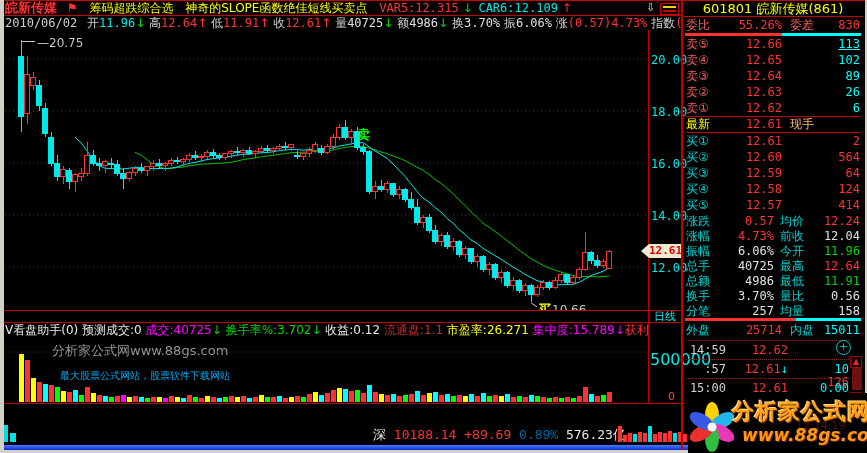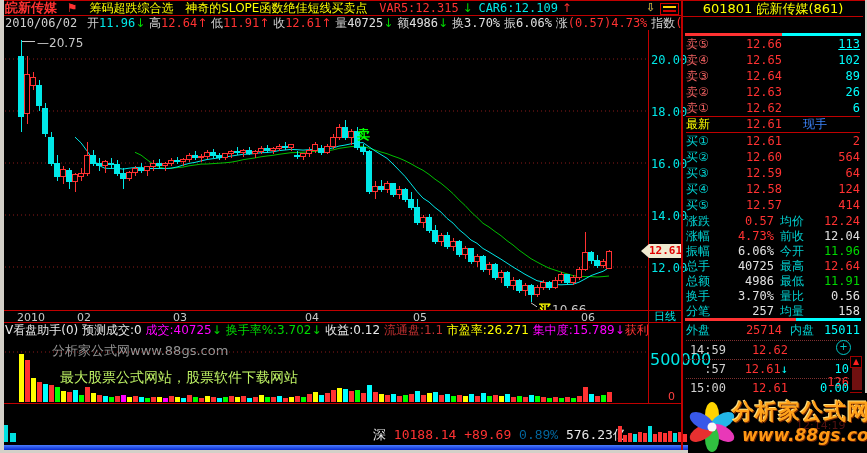--- a/index.html
+++ b/index.html
@@ -10,21 +10,21 @@
   .redline{position:absolute;background:#c00000;}
   .tan{position:absolute;background:#d4d0c8;}
   
   #topbar1{left:5px;top:1px;width:676px;height:14px;line-height:14px;white-space:nowrap;overflow:hidden;}
   #topbar2{left:5px;top:16px;width:676px;height:14px;line-height:14px;white-space:nowrap;overflow:hidden;}
   #topbar1 span,#topbar2 span{vertical-align:top;}
   
   #main-chart{left:5px;top:30px;}
   #vol-chart{left:5px;top:338px;}
   #vol-wm1{left:52px;top:342px;color:#969696;font-size:13px;z-index:1;}
-  #vol-wm2{left:60px;top:369px;color:#bef264;font-size:14px;z-index:1;}
+  #vol-wm2{left:60px;top:369px;color:#0ea5e9;font-size:10px;z-index:1;}
   #axis-strip{left:649px;top:30px;width:32px;height:281px;}
   .yaxis-label{position:absolute;left:2px;color:#00e8e8;font-size:12px;}
   #price-tag{position:absolute;left:-8px;width:40px;height:14px;}
   #price-tag .tri{position:absolute;left:0;top:0;width:0;height:0;border-top:7px solid transparent;
     border-bottom:7px solid transparent;border-right:8px solid #f0ead0;}
   #price-tag .box{position:absolute;left:8px;top:0;width:32px;height:14px;background:#f0ead0;
     color:#e00000;font-weight:bold;font-size:11px;line-height:14px;text-align:center;}
   #xaxis-row{left:5px;top:311px;width:644px;height:12px;color:#c8c8c8;}
   #xaxis-row span{position:absolute;top:0;font-size:11px;}
   #period-box{left:649px;top:311px;width:32px;height:12px;color:#00e8e8;font-size:11px;text-align:center;line-height:12px;}
@@ -327,28 +327,20 @@
         <div class="yaxis-label mono" style="top: 179px;">14.00</div>
         <div class="yaxis-label mono" style="top: 231px;">12.00</div>
       </div>
     <div id="price-tag" style="top: 214.14px;">
       <div class="tri"></div>
       <div class="box mono">12.61</div>
     </div>
   </div>
 
   <div class="redline" style="left:0;top:310px;width:681px;height:1px;"></div>
-  <div class="abs" id="xaxis-row">
-      <span style="left: 12px;">2010</span>
-      <span style="left: 72px;">02</span>
-      <span style="left: 168px;">03</span>
-      <span style="left: 300px;">04</span>
-      <span style="left: 408px;">05</span>
-      <span style="left: 576px;">06</span>
-    </div>
   <div class="abs" id="period-box">日线</div>
   <div class="redline" style="left:0;top:322px;width:681px;height:1px;"></div>
 
   <div class="abs" id="indicator-row"><span style="color: rgb(232, 232, 232);">V看盘助手(0) </span><span style="color: rgb(232, 232, 232);">预测成交:0 </span><span style="color: rgb(255, 0, 255);">成交:40725</span><span style="color: rgb(0, 216, 0);">↓ </span><span style="color: rgb(0, 216, 0);">换手率%:3.702</span><span style="color: rgb(0, 216, 0);">↓ </span><span style="color: rgb(232, 232, 232);">收益:0.12 </span><span style="color: rgb(192, 48, 48);">流通盘:1.1 </span><span style="color: rgb(255, 255, 0);">市盈率:26.271 </span><span style="color: rgb(255, 0, 255);">集中度:15.789</span><span style="color: rgb(255, 0, 255);">↓</span><span style="color: rgb(255, 50, 50);">获利</span></div>
 
   <div class="abs" id="vol-wm1">分析家公式网www.88gs.com</div>
   <div class="abs" id="vol-wm2">最大股票公式网站，股票软件下载网站</div>
   <svg class="abs" id="vol-chart" width="644" height="66" style="z-index:2;">
       <line x1="0" y1="14" x2="644" y2="14" stroke="#8b1a1a" stroke-dasharray="1,3"></line>
       <rect x="13.5" y="15.5" width="5" height="48.5" fill="#ffff00" shape-rendering="crispEdges"></rect>
@@ -483,20 +475,26 @@
         <div style="width: 4px; height: 9px; background: rgb(0, 224, 224);"></div>
         <div style="width: 4px; height: 10px; background: rgb(255, 50, 50);"></div>
         <div style="width: 4px; height: 8px; background: rgb(255, 50, 50);"></div>
       </div>
   </div>
   <div class="abs" id="blue-strip"></div>
 
   <div class="abs" id="right-panel">
     <div id="panel-header">601801 皖新传媒(861)</div>
 
+    <div class="prow" style="top:17px;">
+      <span class="lab" style="color:#f06060;">委比</span>
+      <span class="mid mono" style="color:#ff3232;">55.26%</span>
+      <span style="color:#f06060;margin-left:8px;">委差</span>
+      <span class="fill mono" style="color:#ff3232;">830</span>
+    </div>
     <div class="ratiobar" style="top:33px;" id="weibi-bar">
         <div style="width: 55%; background: rgb(255, 50, 50);"></div>
         <div style="flex: 1 1 0%; background: rgb(0, 255, 255);"></div>
       </div>
 
     <div id="sell-rows">
         <div class="prow" style="top: 36px;">
           <span class="lab" style="color:#f06060;">卖⑤</span>
           <span class="mid mono" style="color:#ff3232;">12.66</span>
           <span class="fill mono" style="color:#00ffff;text-decoration:underline;">113</span>
@@ -519,21 +517,21 @@
         <div class="prow" style="top: 100px;">
           <span class="lab" style="color:#f06060;">卖①</span>
           <span class="mid mono" style="color:#ff3232;">12.62</span>
           <span class="fill mono" style="color:#00ffff;">6</span>
         </div>
       </div>
 
     <div class="prow" style="top:116px;border-top:1px solid #c00000;border-bottom:1px solid #c00000;height:15px;line-height:15px;">
       <span class="lab" style="color:#ffff00;">最新</span>
       <span class="mid mono" style="color:#ff3232;">12.61</span>
-      <span style="color:#3b82f6;margin-left:21px;">现手</span>
+      <span style="color:#fdba74;margin-left:8px;">现手</span>
       <span class="fill mono"></span>
     </div>
 
     <div id="buy-rows">
         <div class="prow" style="top: 133px;">
           <span class="lab" style="color:#00d0d0;">买①</span>
           <span class="mid mono" style="color:#ff3232;">12.61</span>
           <span class="fill mono" style="color:#ff3232;">2</span>
         </div>
         <div class="prow" style="top: 149px;">

